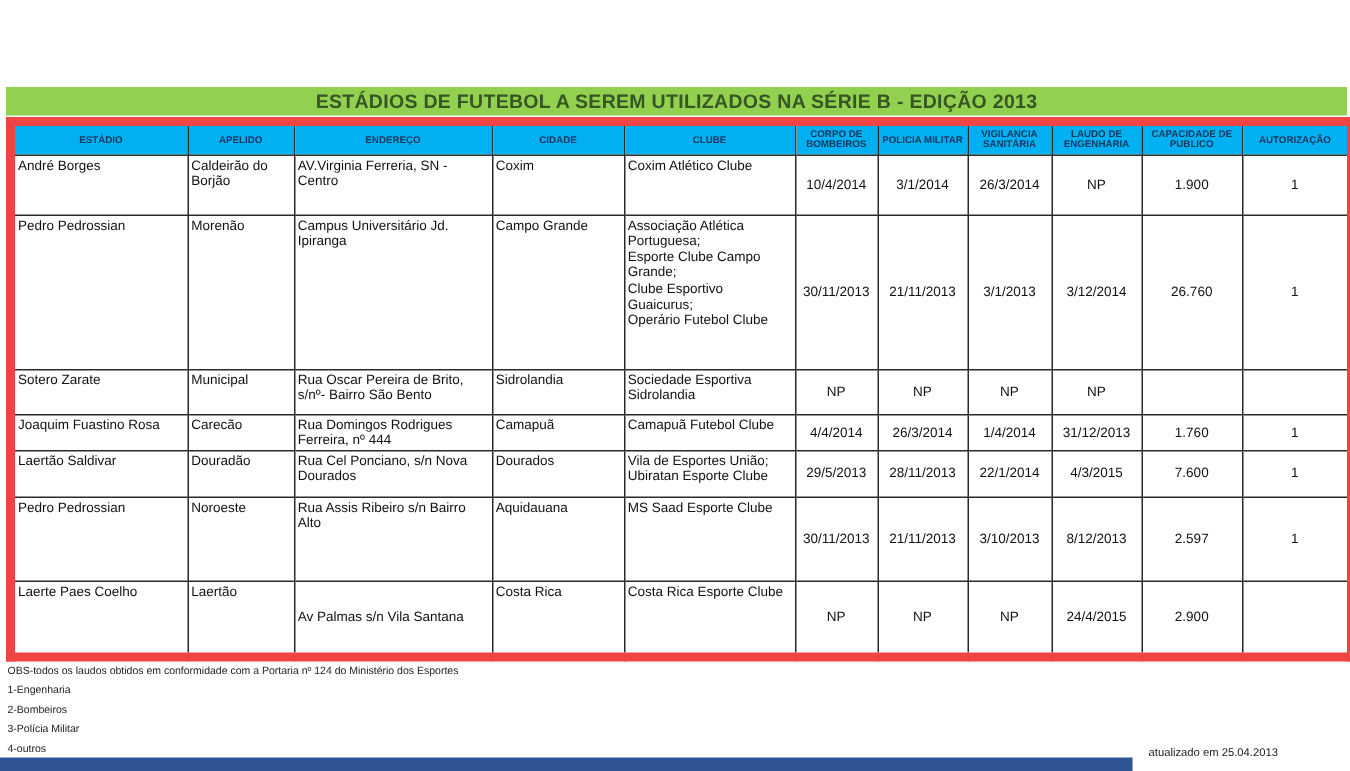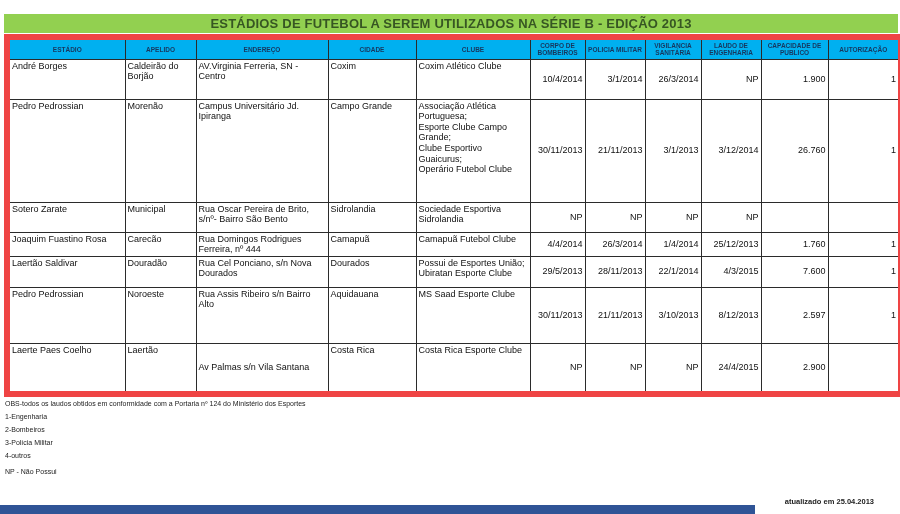--- a/index.html
+++ b/index.html
@@ -7,54 +7,54 @@
     width:900px;height:514px;position:relative;overflow:hidden;
     background:#ffffff;
     font-family:"Liberation Sans", sans-serif;
     color:#111;
   }
   .sheet{position:absolute;left:4px;top:14px;width:894px;}
   .title-bar{
     background:var(--title_bg,#92D050);
     height:19px;line-height:19px;text-align:center;
     font-size:13px;font-weight:bold;color:var(--title_text,#375623);
-    letter-spacing:.2px;margin-bottom:1px;
+    letter-spacing:.2px;margin-bottom:1px;margin-top:44px;
   }
   table{border-collapse:collapse;table-layout:fixed;width:894px;border:6px solid #ef4444;}
   th,td{border:1px solid #2b2b2b;overflow:hidden;}
   thead tr{height:22px;}
   th{
     background:var(--header_bg,#00B0F0);
     color:var(--header_text,#17375E);
     font-size:6.5px;font-weight:bold;text-align:center;vertical-align:middle;
     padding:1px;line-height:1.15;
   }
   td{font-size:9px;line-height:1.18;padding:1px 2px;white-space:pre-line;}
   td.left{text-align:left;vertical-align:top;}
-  td.center{text-align:right;vertical-align:middle;}
+  td.center{text-align:center;vertical-align:middle;}
   
   .c1{width:118px}.c2{width:71px}.c3{width:132px}.c4{width:88px}.c5{width:114px}
   .c6{width:55px}.c7{width:60px}.c8{width:56px}.c9{width:60px}.c10{width:67px}.c11{width:73px}
   
   tbody tr:nth-child(1){height:40px}
   tbody tr:nth-child(2){height:103px}
   tbody tr:nth-child(3){height:30px}
   tbody tr:nth-child(4){height:24px}
   tbody tr:nth-child(5){height:31px}
   tbody tr:nth-child(6){height:56px}
   tbody tr:nth-child(7){height:51px}
   tbody tr:nth-child(8){height:22px}
   tbody tr:nth-child(7) td:nth-child(3){vertical-align:middle;margin-top:28px;}
   .notes{margin:3px 0 0 1px;}
   .notes p{margin:0 0 5px 0;font-size:7px;line-height:8px;color:#222;}
   .notes p.gap-sm{margin-top:3px;}
   .notes p.gap-lg{margin-top:8px;}
   .updated{
-    position:absolute;right:26px;top:497px;
-    font-size:7.5px;font-weight:bold;color:#222;
+    position:absolute;right:48px;top:497px;
+    font-size:7.5px;font-weight:normal;color:#222;
   }
   .bottom-bar{
     position:absolute;left:0;bottom:0;width:755px;height:9px;
     background:var(--bottom_bar,#2F5496);
   }
 </style>
 </head>
 <body style="--title_bg: #92D050; --title_text: #375623; --header_bg: #00B0F0; --header_text: #17375E; --bottom_bar: #2F5496;">
 
 <div class="sheet">
@@ -136,30 +136,30 @@
         </tr>
         <tr>
           <td class="left">Joaquim Fuastino Rosa</td>
           <td class="left">Carecão</td>
           <td class="left">Rua Domingos Rodrigues Ferreira, nº 444</td>
           <td class="left">Camapuã</td>
           <td class="left">Camapuã Futebol Clube</td>
           <td class="center">4/4/2014</td>
           <td class="center">26/3/2014</td>
           <td class="center">1/4/2014</td>
-          <td class="center">25/12/2013</td>
+          <td class="center">31/12/2013</td>
           <td class="center">1.760</td>
           <td class="center">1</td>
         </tr>
         <tr>
           <td class="left">Laertão Saldivar</td>
           <td class="left">Douradão</td>
           <td class="left">Rua Cel Ponciano, s/n Nova Dourados</td>
           <td class="left">Dourados</td>
-          <td class="left">Possui de Esportes União;
+          <td class="left">Vila de Esportes União;
 Ubiratan Esporte Clube</td>
           <td class="center">29/5/2013</td>
           <td class="center">28/11/2013</td>
           <td class="center">22/1/2014</td>
           <td class="center">4/3/2015</td>
           <td class="center">7.600</td>
           <td class="center">1</td>
         </tr>
         <tr>
           <td class="left">Pedro Pedrossian</td>

